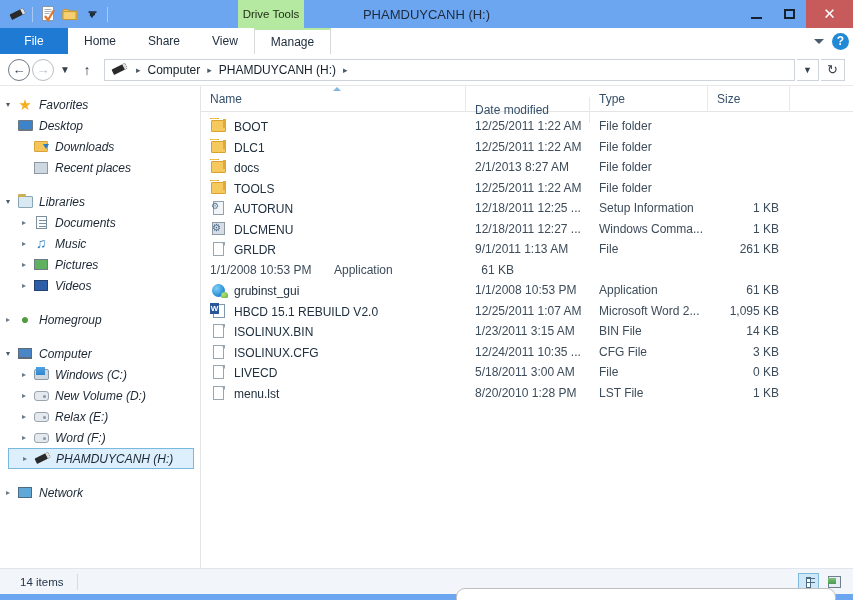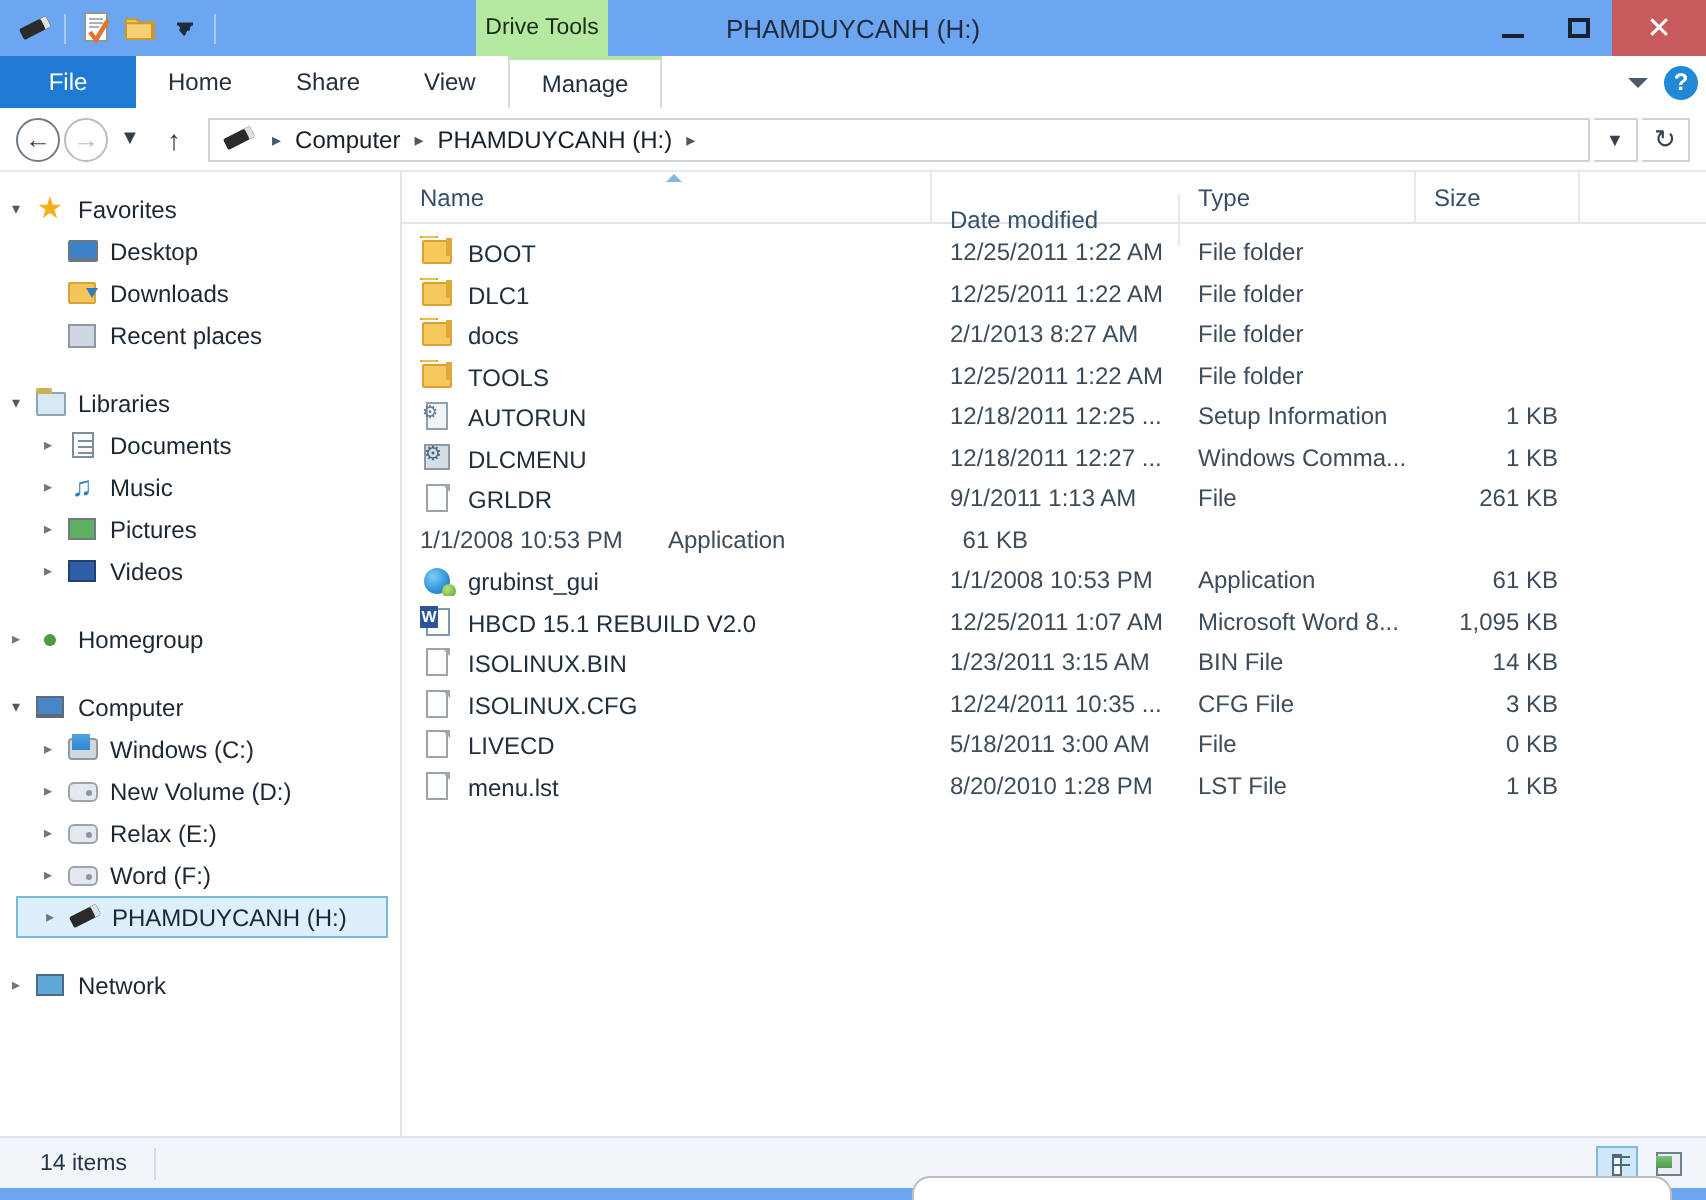--- a/index.html
+++ b/index.html
@@ -199,21 +199,21 @@
     width: 16px; flex: 0 0 16px; display: flex;
     align-items: center; justify-content: center;
     font-size: 8px; color: #6b7884;
   }
   .exp.open { color: #4d5a66; }
   .navico {
     width: 18px; flex: 0 0 18px; height: 16px;
     display: flex; align-items: center; justify-content: center;
     margin-right: 5px;
   }
-  .nav-label { white-space: nowrap; }
+  .nav-label { white-space: nowrap; font-style: italic; }
   .nav-gap { height: 13px; }
 
   
   .ic { display: block; position: relative; }
   .ic-folder-open {
     width: 15px; height: 12px; background: #d9e9f2; border: 1px solid #8aa6b5;
     border-radius: 1px;
   }
   .ic-folder-open::before {
     content: ""; position: absolute; left: -1px; top: -3px; width: 8px; height: 3px;
@@ -515,21 +515,21 @@
 
     <div class="sidebar">
 
       <div class="nav-row">
         <span class="exp open">▾</span>
         <span class="navico">
             <span style="color:#f3b01c;font-size:15px;line-height:14px;">★</span>
           </span>
         <span class="nav-label">Favorites</span>
       </div>
-      <div class="nav-row" style="padding-left:16px;">
+      <div class="nav-row" style="">
         <span class="exp"></span>
         <span class="navico">
             <span class="ic ic-monitor"></span>
           </span>
         <span class="nav-label">Desktop</span>
       </div>
       <div class="nav-row" style="padding-left:16px;">
         <span class="exp"></span>
         <span class="navico">
             <span class="ic ic-dl"></span>
@@ -761,21 +761,21 @@
             <div class="c-size">61 KB</div>
           </div>
           <div class="frow">
             <div class="c-name">
               <span class="fico">
                 <span class="f-word"></span>
               </span>
               <span>HBCD 15.1 REBUILD V2.0</span>
             </div>
             <div class="c-date">12/25/2011 1:07 AM</div>
-            <div class="c-type">Microsoft Word 8...</div>
+            <div class="c-type">Microsoft Word 2...</div>
             <div class="c-size">1,095 KB</div>
           </div>
           <div class="frow">
             <div class="c-name">
               <span class="fico">
                 <span class="f-page fold"></span>
               </span>
               <span>ISOLINUX.BIN</span>
             </div>
             <div class="c-date">1/23/2011 3:15 AM</div>

